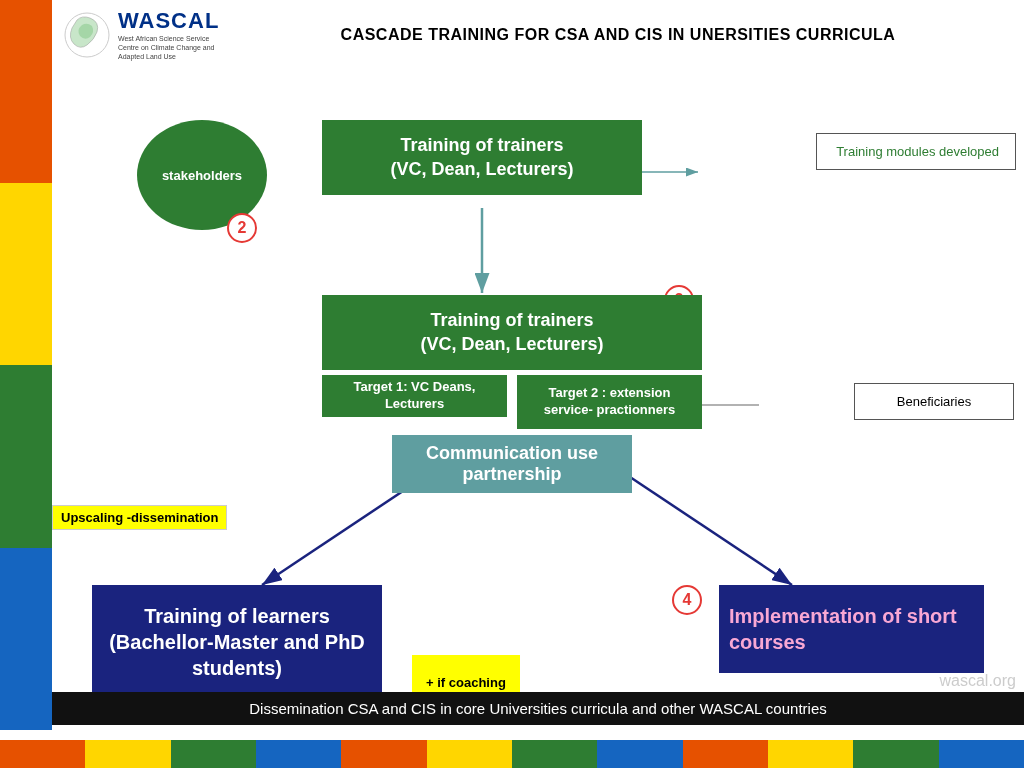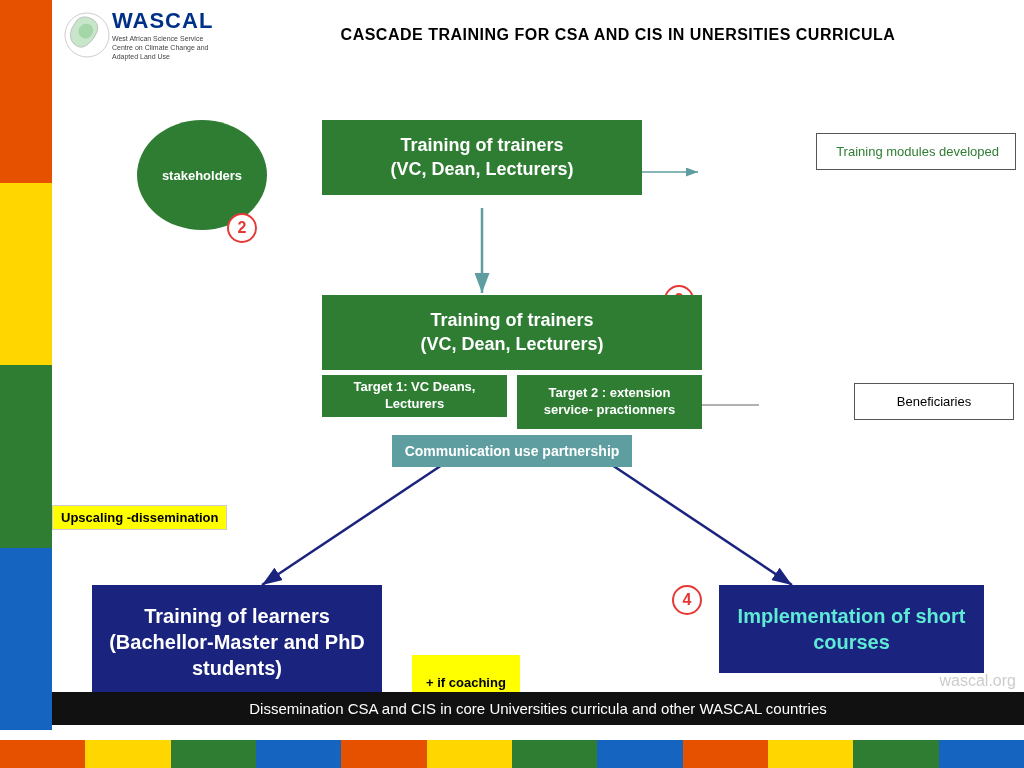--- a/index.html
+++ b/index.html
@@ -56,21 +56,21 @@
       padding: 8px 10px 4px 10px;
       border-bottom: none;
     }
     .logo-area {
       width: 160px;
       flex-shrink: 0;
     }
     .logo-box {
       display: flex;
       align-items: center;
-      gap: 0;
+      gap: 6px;
     }
     .logo-icon {
       width: 50px;
       height: 50px;
     }
     .logo-text-block {
       display: flex;
       flex-direction: column;
     }
     .logo-wascal {
@@ -224,21 +224,21 @@
     
     .comm-box {
       position: absolute;
       left: 340px;
       top: 370px;
       width: 240px;
       background: #5f9ea0;
       color: #fff;
       text-align: center;
       padding: 8px 10px;
-      font-size: 14px;
+      font-size: 18px;
       font-weight: bold;
     }
 
     
     .upscaling-label {
       position: absolute;
       left: 0px;
       top: 440px;
       background: #ffff00;
       color: #000;
@@ -276,22 +276,22 @@
       border: none;
     }
 
     
     .bottom-right-box {
       position: absolute;
       right: 40px;
       top: 520px;
       width: 265px;
       background: #1a237e;
-      color: #5eead4;
-      text-align: center;
+      color: #f9a8d4;
+      text-align: left;
       padding: 18px 10px;
       font-size: 20px;
       font-weight: bold;
       line-height: 1.3;
       margin-left: 8px;
     }
 
     
     .bottom-black-bar {
       position: absolute;

